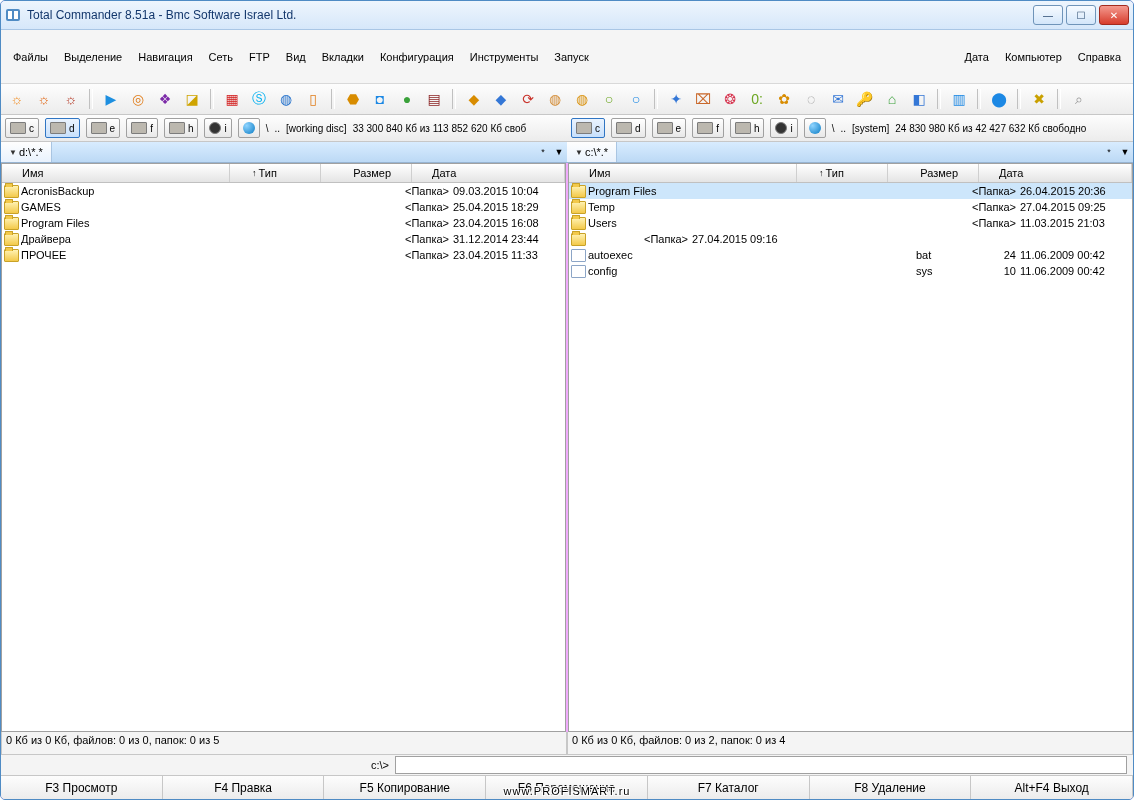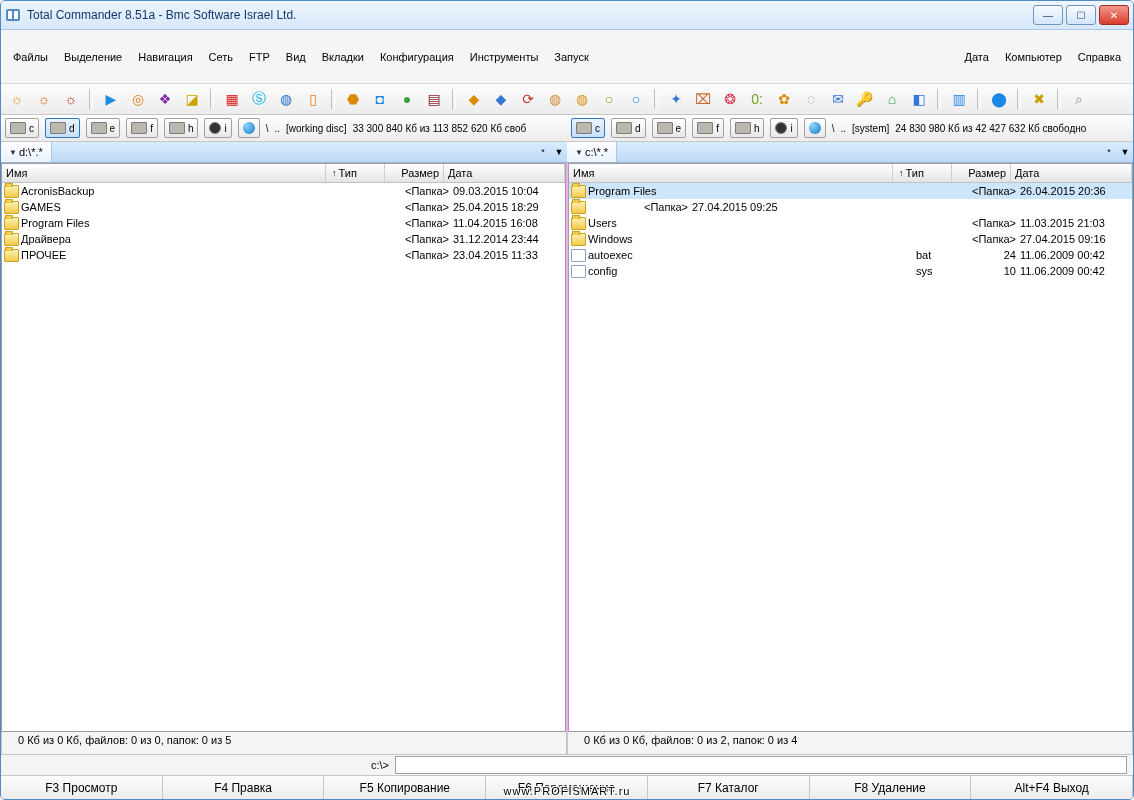--- a/index.html
+++ b/index.html
@@ -34,42 +34,42 @@
 .tab{display:flex;align-items:center;padding:0 8px;background:linear-gradient(#fefefe,#e9f2fd);border-right:1px solid #a9c5e2;font-size:11px;cursor:pointer}
 .tab .arrow{font-size:8px;margin-right:2px;color:#333}
 .tabspc{flex:1}
 .tabctl{width:16px;display:flex;align-items:center;justify-content:center;font-size:9px;cursor:pointer}
 
 .panels{flex:1;display:flex;min-height:0}
 .panel{flex:1;display:flex;flex-direction:column;border:1px solid #a0a0a0;box-sizing:border-box;min-width:0}
 .panel+.panel{margin-left:2px}
 
 .colhdr{height:18px;display:flex;background:linear-gradient(#fff,#e4e4e4);border-bottom:1px solid #c0c0c0;font-size:11px}
-.colhdr .col{padding:2px 4px;border-right:1px solid #cfcfcf;display:flex;align-items:center;overflow:hidden;cursor:pointer}
+.colhdr .col{padding:2px 20px;border-right:1px solid #cfcfcf;display:flex;align-items:center;overflow:hidden;cursor:pointer}
 .col-name{flex:1}
 .col-ext{width:50px}
 .col-size{width:50px;justify-content:flex-end}
 .col-date{width:112px}
 .sorta{font-size:9px;margin:0 2px}
 
 .flist{flex:1;overflow:auto;background:#fff}
 .frow{display:flex;height:16px;align-items:center;font-size:11px;padding-left:2px;cursor:pointer}
 .frow.sel{background:#cde6fb}
 .fic{width:15px;height:13px;margin-right:2px;flex:none}
 .fic.folder{background:linear-gradient(#fff2b2,#f3c94a);border:1px solid #c9a227;border-radius:1px;box-sizing:border-box;position:relative}
 .fic.folder::before{content:"";position:absolute;top:-3px;left:0;width:6px;height:3px;background:#f3c94a;border:1px solid #c9a227;border-bottom:none;border-radius:1px 1px 0 0}
 .fic.file{background:#fff;border:1px solid #8ca5c6;border-radius:1px;box-sizing:border-box;position:relative}
 .fic.bat{background:#fff;border:1px solid #8ca5c6;border-radius:1px;box-sizing:border-box}
 .fc-name{flex:1;overflow:hidden;text-overflow:ellipsis;white-space:nowrap}
 .fc-ext{width:50px}
 .fc-size{width:50px;text-align:right;padding-right:2px}
 .fc-date{width:112px;padding-left:2px}
 
 .statusrow{display:flex}
-.statusrow .scell{flex:1;height:18px;border:1px solid #c7c7c7;border-top:none;padding:2px 16px;font-size:11px;background:#f4f4f4;overflow:hidden}
+.statusrow .scell{flex:1;height:18px;border:1px solid #c7c7c7;border-top:none;padding:2px 4px;font-size:11px;background:#f4f4f4;overflow:hidden}
 .cmdrow{height:20px;display:flex;align-items:center;background:#f4f4f4;border-bottom:1px solid #c7c7c7}
 .cmdlbl{padding:0 6px 0 370px;font-size:11px}
 .cmdinput{flex:1;height:16px;border:1px solid #a0a0a0;background:#fff;margin-right:6px;padding:0 3px;font-size:11px}
 
 .fbar{height:23px;display:flex;background:linear-gradient(#fdfdfd,#ececec);position:relative}
 .fbtn{flex:1;display:flex;align-items:center;justify-content:center;border-right:1px solid #c7c7c7;font-size:12px;cursor:pointer}
 .wm{position:absolute;bottom:2px;left:50%;transform:translateX(-50%);font-family:Verdana,sans-serif;font-size:11px;color:#000;letter-spacing:1px;text-shadow:-1px -1px 0 #fff,1px -1px 0 #fff,-1px 1px 0 #fff,1px 1px 0 #fff}
 </style>
 </head>
 <body>
@@ -262,21 +262,21 @@
             <div class="fc-name">GAMES</div>
             <div class="fc-ext"></div>
             <div class="fc-size">&lt;Папка&gt;</div>
             <div class="fc-date">25.04.2015 18:29</div>
           </div>
           <div class="frow">
             <div class="fic folder"></div>
             <div class="fc-name">Program Files</div>
             <div class="fc-ext"></div>
             <div class="fc-size">&lt;Папка&gt;</div>
-            <div class="fc-date">11.04.2015 16:08</div>
+            <div class="fc-date">23.04.2015 16:08</div>
           </div>
           <div class="frow">
             <div class="fic folder"></div>
             <div class="fc-name">Драйвера</div>
             <div class="fc-ext"></div>
             <div class="fc-size">&lt;Папка&gt;</div>
             <div class="fc-date">31.12.2014 23:44</div>
           </div>
           <div class="frow">
             <div class="fic folder"></div>
@@ -302,34 +302,34 @@
       <div class="flist" id="flist-right">
           <div class="frow sel">
             <div class="fic folder"></div>
             <div class="fc-name">Program Files</div>
             <div class="fc-ext"></div>
             <div class="fc-size">&lt;Папка&gt;</div>
             <div class="fc-date">26.04.2015 20:36</div>
           </div>
           <div class="frow">
             <div class="fic folder"></div>
+            <div class="fc-name">Temp</div>
             <div class="fc-ext"></div>
             <div class="fc-size">&lt;Папка&gt;</div>
             <div class="fc-date">27.04.2015 09:25</div>
           </div>
           <div class="frow">
             <div class="fic folder"></div>
             <div class="fc-name">Users</div>
             <div class="fc-ext"></div>
             <div class="fc-size">&lt;Папка&gt;</div>
             <div class="fc-date">11.03.2015 21:03</div>
           </div>
           <div class="frow">
             <div class="fic folder"></div>
-            <div class="fc-name">Windows</div>
             <div class="fc-ext"></div>
             <div class="fc-size">&lt;Папка&gt;</div>
             <div class="fc-date">27.04.2015 09:16</div>
           </div>
           <div class="frow">
             <div class="fic bat"></div>
             <div class="fc-name">autoexec</div>
             <div class="fc-ext">bat</div>
             <div class="fc-size">24</div>
             <div class="fc-date">11.06.2009 00:42</div>

